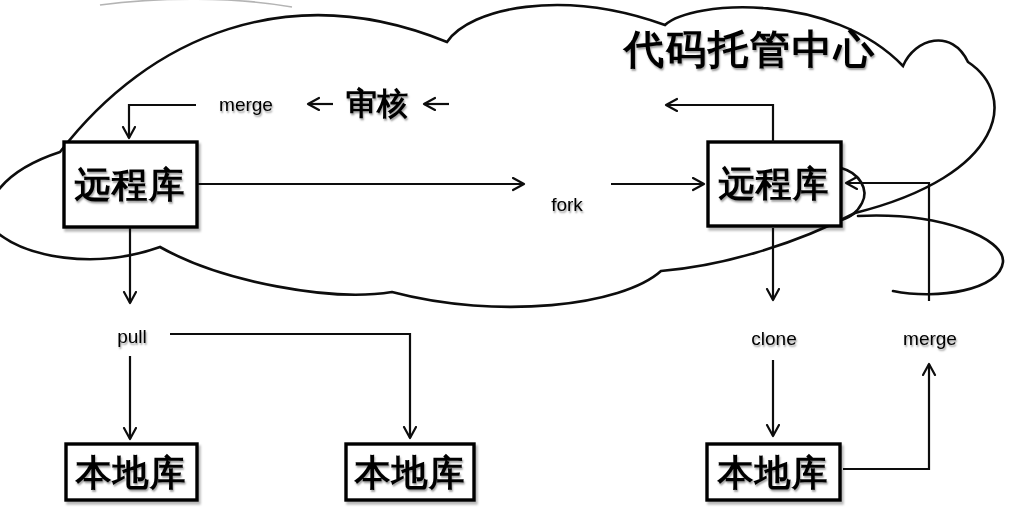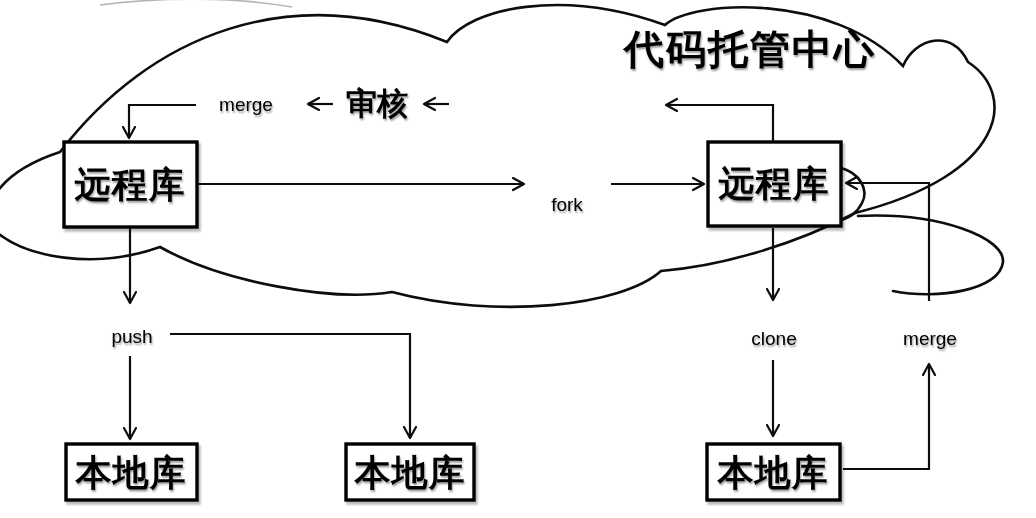--- a/index.html
+++ b/index.html
@@ -92,16 +92,16 @@
 
   <div class="lbl cjk box-label" style="left:130px;top:185px;">远程库</div>
   <div class="lbl cjk box-label" style="left:774px;top:184px;">远程库</div>
   <div class="lbl cjk box-label" style="left:131px;top:473px;">本地库</div>
   <div class="lbl cjk box-label" style="left:410px;top:473px;">本地库</div>
   <div class="lbl cjk box-label" style="left:773px;top:473px;">本地库</div>
 
   <div class="lbl en" style="left:246px;top:104px;">merge</div>
   <div class="lbl cjk mid-label" style="left:377px;top:103px;">审核</div>
   <div class="lbl en" style="left:567px;top:184px;margin-top:20px;">fork</div>
-  <div class="lbl en" style="left:132px;top:336px;">push</div>
+  <div class="lbl en" style="left:132px;top:336px;">pull</div>
   <div class="lbl en" style="left:774px;top:338px;text-align:center;">clone</div>
   <div class="lbl en" style="left:930px;top:338px;">merge</div>
 </div>
 
 </body></html>

